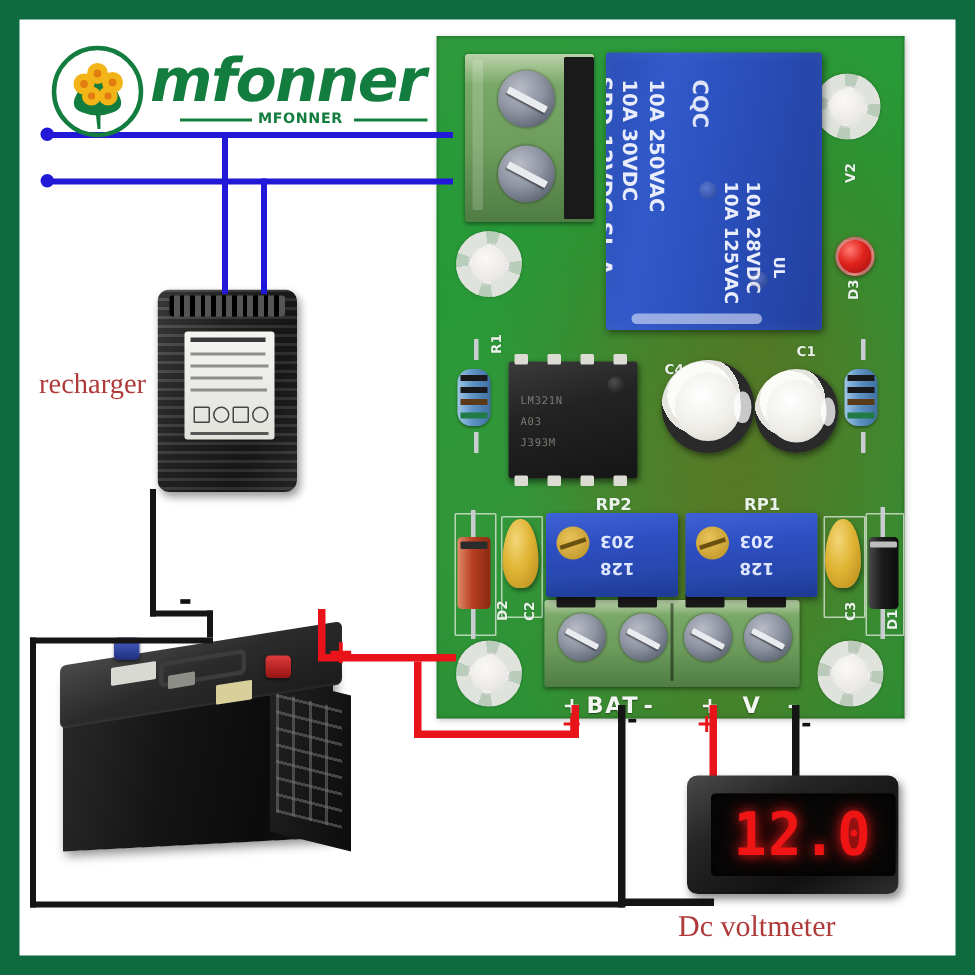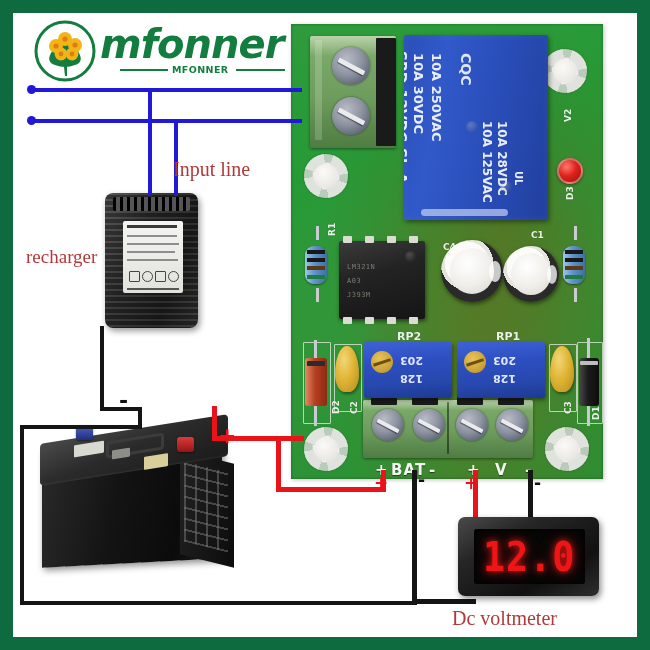--- a/index.html
+++ b/index.html
@@ -15,21 +15,21 @@
   
   .frame-top,.frame-bottom,.frame-left,.frame-right{
     position:absolute;background:#0d6b3f;z-index:60;
   }
   .frame-top{left:0;top:0;width:650px;height:13px;}
   .frame-bottom{left:0;bottom:0;width:650px;height:13px;}
   .frame-left{left:0;top:0;width:13px;height:650px;}
   .frame-right{right:0;top:0;width:13px;height:650px;}
 
   
-  .logo{position:absolute;left:34px;top:20px;width:250px;height:62px;z-index:30;}
+  .logo{position:absolute;left:34px;top:30px;width:250px;height:62px;z-index:30;}
   .logo-circle{position:absolute;left:0;top:0;width:62px;height:62px;}
   .logo-word{
     position:absolute;left:66px;top:2px;
     font-family:"DejaVu Sans", sans-serif;
     font-weight:bold;font-style:italic;font-size:40px;
     color:#127d3e;letter-spacing:-1px;line-height:44px;
     white-space:nowrap;
   }
   .logo-sub{
     position:absolute;left:86px;top:48px;width:165px;height:12px;
@@ -310,21 +310,21 @@
   }
 
   
   #voltmeter{
     position:absolute;left:458px;top:517px;width:141px;height:79px;z-index:22;
     border-radius:7px;
     background:linear-gradient(150deg,#4a4a4a 0%,#262626 30%,#111 70%,#2e2e2e 100%);
     box-shadow:2px 3px 6px rgba(0,0,0,.45);
   }
   #voltmeter .screen{
-    position:absolute;left:16px;top:12px;width:111px;height:55px;border-radius:3px;
+    position:absolute;left:16px;top:12px;width:123px;height:55px;border-radius:3px;
     background:#070707;box-shadow:inset 0 0 8px rgba(0,0,0,.9);
     display:flex;align-items:center;justify-content:center;
   }
   #voltmeter .digits{
     font-family:"DejaVu Sans Mono", monospace;
     font-size:40px;font-weight:bold;color:#f01515;
     letter-spacing:1px;line-height:40px;
     text-shadow:0 0 8px rgba(255,30,30,.85),0 0 16px rgba(255,0,0,.45);
     transform:scaleX(.92);
   }
@@ -587,21 +587,20 @@
       </g>
     </svg>
     <div class="logo-word">mfonner</div>
     <div class="logo-sub">
       <div class="ln l"></div>
       <div class="txt">MFONNER</div>
       <div class="ln r"></div>
     </div>
   </div>
 
-  <div class="lbl big" style="left:173px;top:158px;">Input line</div>
   <div class="lbl" style="left:26px;top:246px;">recharger</div>
   <div class="lbl big" style="left:452px;top:607px;">Dc voltmeter</div>
 
   <div class="frame-top"></div>
   <div class="frame-bottom"></div>
   <div class="frame-left"></div>
   <div class="frame-right"></div>
 
 </div>
 

